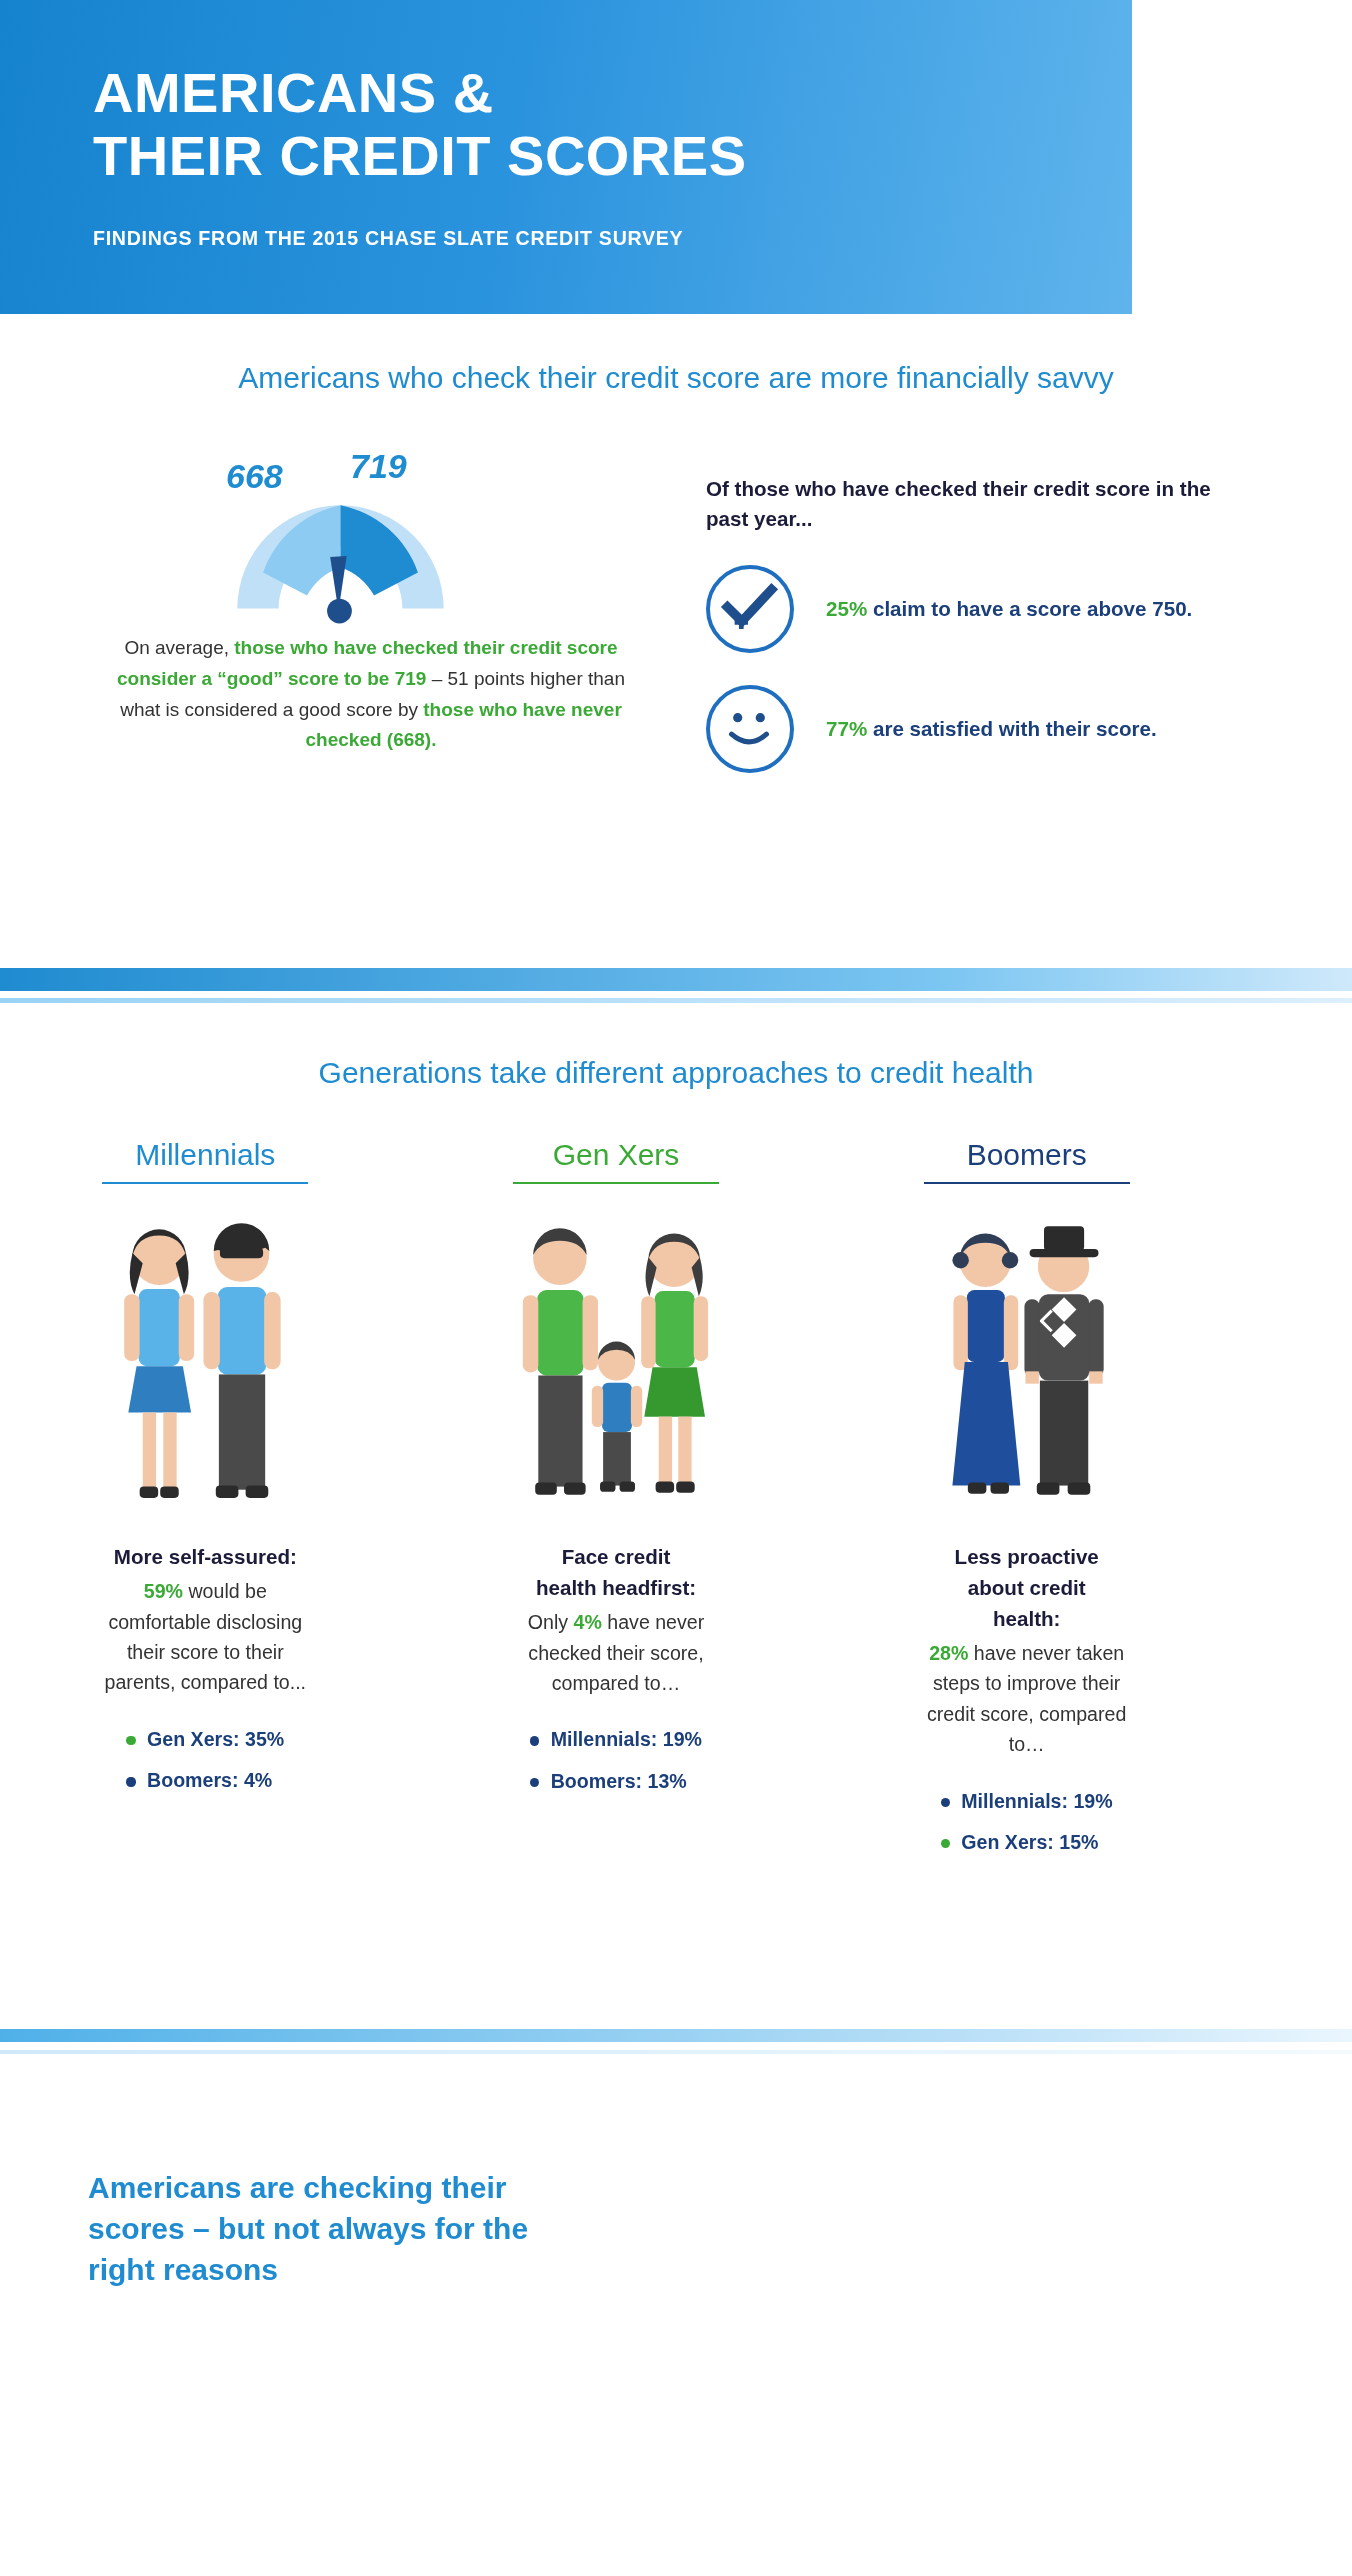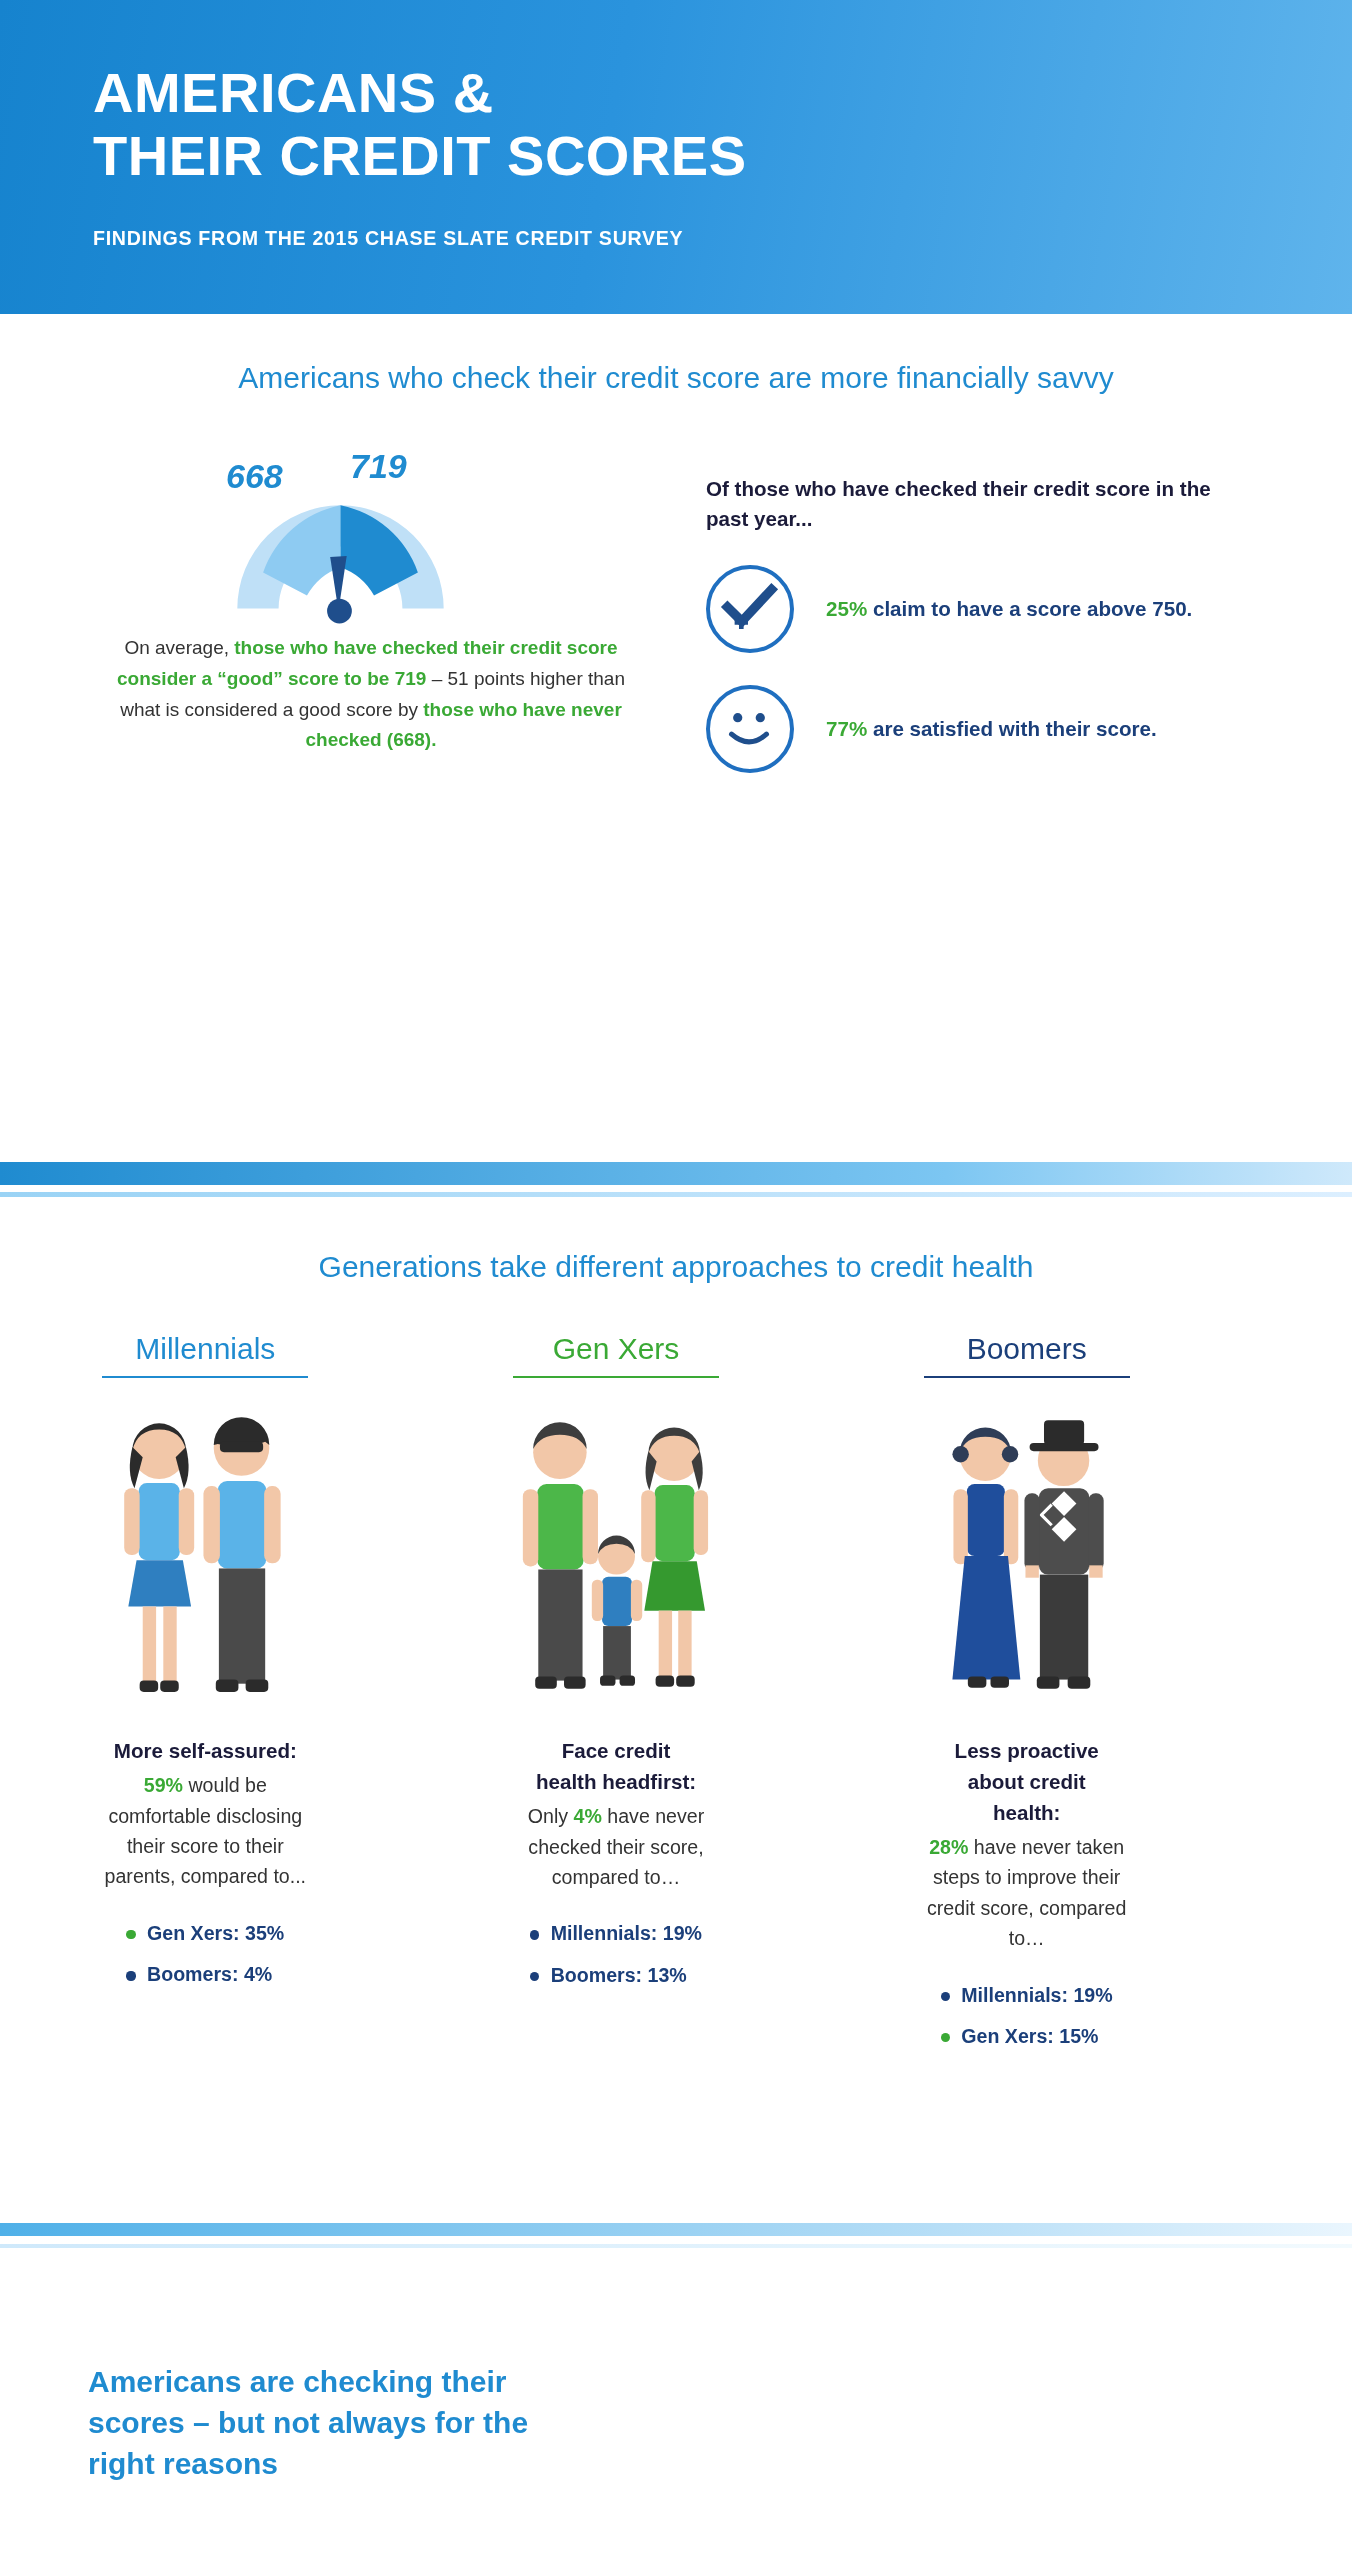--- a/index.html
+++ b/index.html
@@ -8,42 +8,42 @@
     height: 3349px;
     background: #ffffff;
     font-family: "Liberation Sans", sans-serif;
     overflow: hidden;
   }
   .page { position: relative; width: 1352px; height: 3349px; background:#fff; }
 
   
   .header {
     position: relative;
-    width: 1352px;
+    width: 1132px;
     height: 314px;
     background: linear-gradient(100deg, #1683ce 0%, #2a93dd 45%, #5fb4ec 100%);
     padding: 62px 0 0 93px;
   }
   .header h1 {
     color: #ffffff;
     font-size: 56px;
     line-height: 1.12;
     font-weight: bold;
     letter-spacing: 0.5px;
   }
   .header .sub {
     margin-top: 40px;
     color: #ffffff;
     font-size: 19.6px;
     font-weight: bold;
     letter-spacing: 0.7px;
   }
 
   
-  .sec1 { position: relative; width: 1352px; height: 848px; background:#fff; }
+  .sec1 { position: relative; width: 1352px; height: 654px; background:#fff; }
   .sec-title {
     color: #1f8bd0;
     font-size: 30px;
     text-align: center;
     padding-top: 47px;
   }
   .gauge-wrap { position: absolute; left: 196px; top: 129px; width: 289px; }
   .gauge-num {
     position: absolute;
     font-size: 34px;

